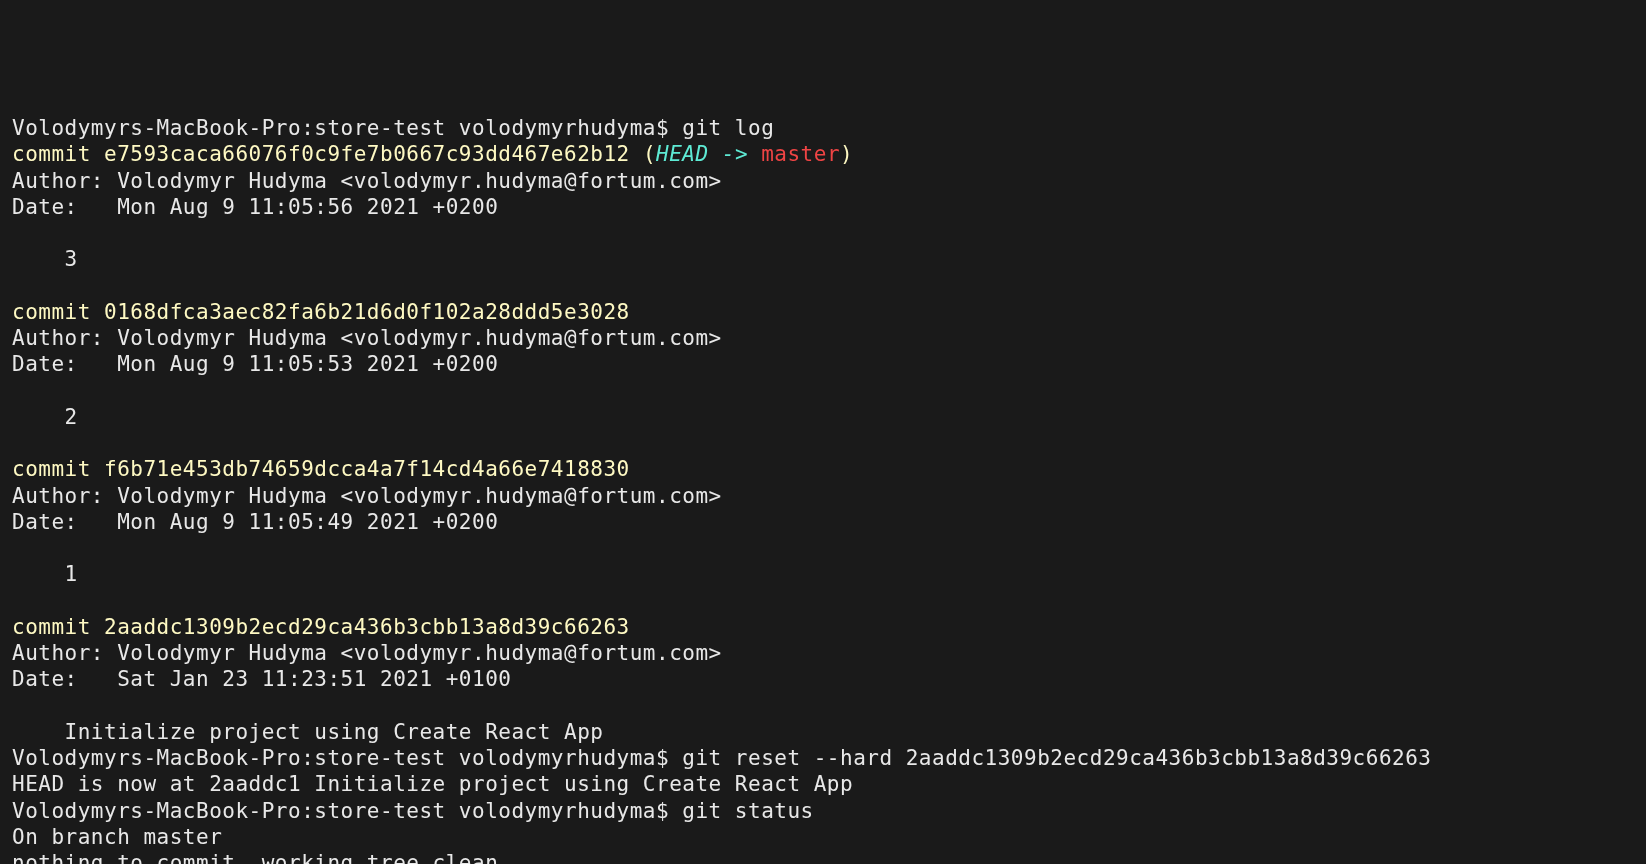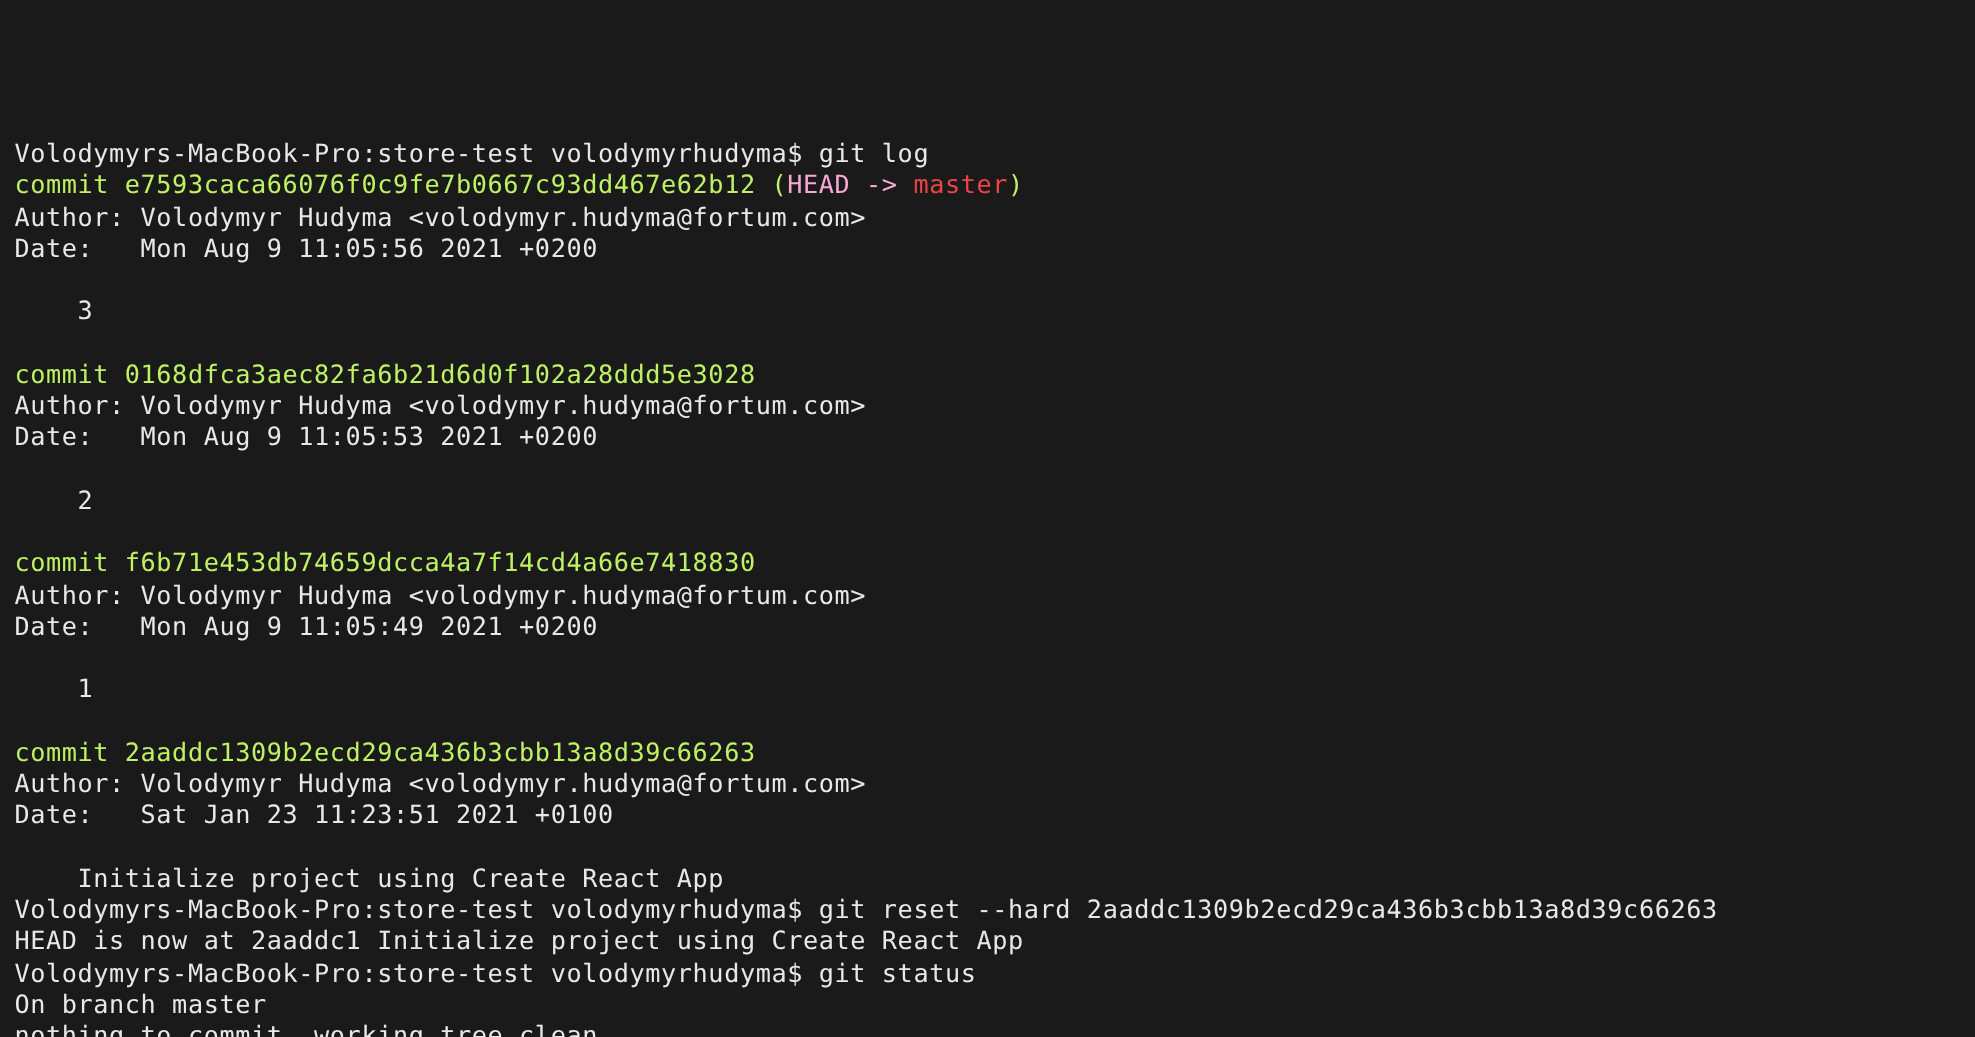--- a/index.html
+++ b/index.html
@@ -11,24 +11,25 @@
       background-color: #1a1a1a;
       color: #e8e8e8;
       font-family: "Menlo", "Monaco", "Consolas", monospace;
       font-size: 21px;
       line-height: 1.25;
       padding: 10px 12px;
       white-space: pre;
       letter-spacing: 0.5px;
     }
     .yellow {
-      color: #bef264;
+      color: #fef9c3;
     }
     .cyan {
-      color: #f9a8d4;
+      color: #5eead4;
+      font-style: italic;
     }
     .green {
       color: #ef4444;
     }
     .line {
       display: block;
     }
   </style>
 </head>
 <body>

